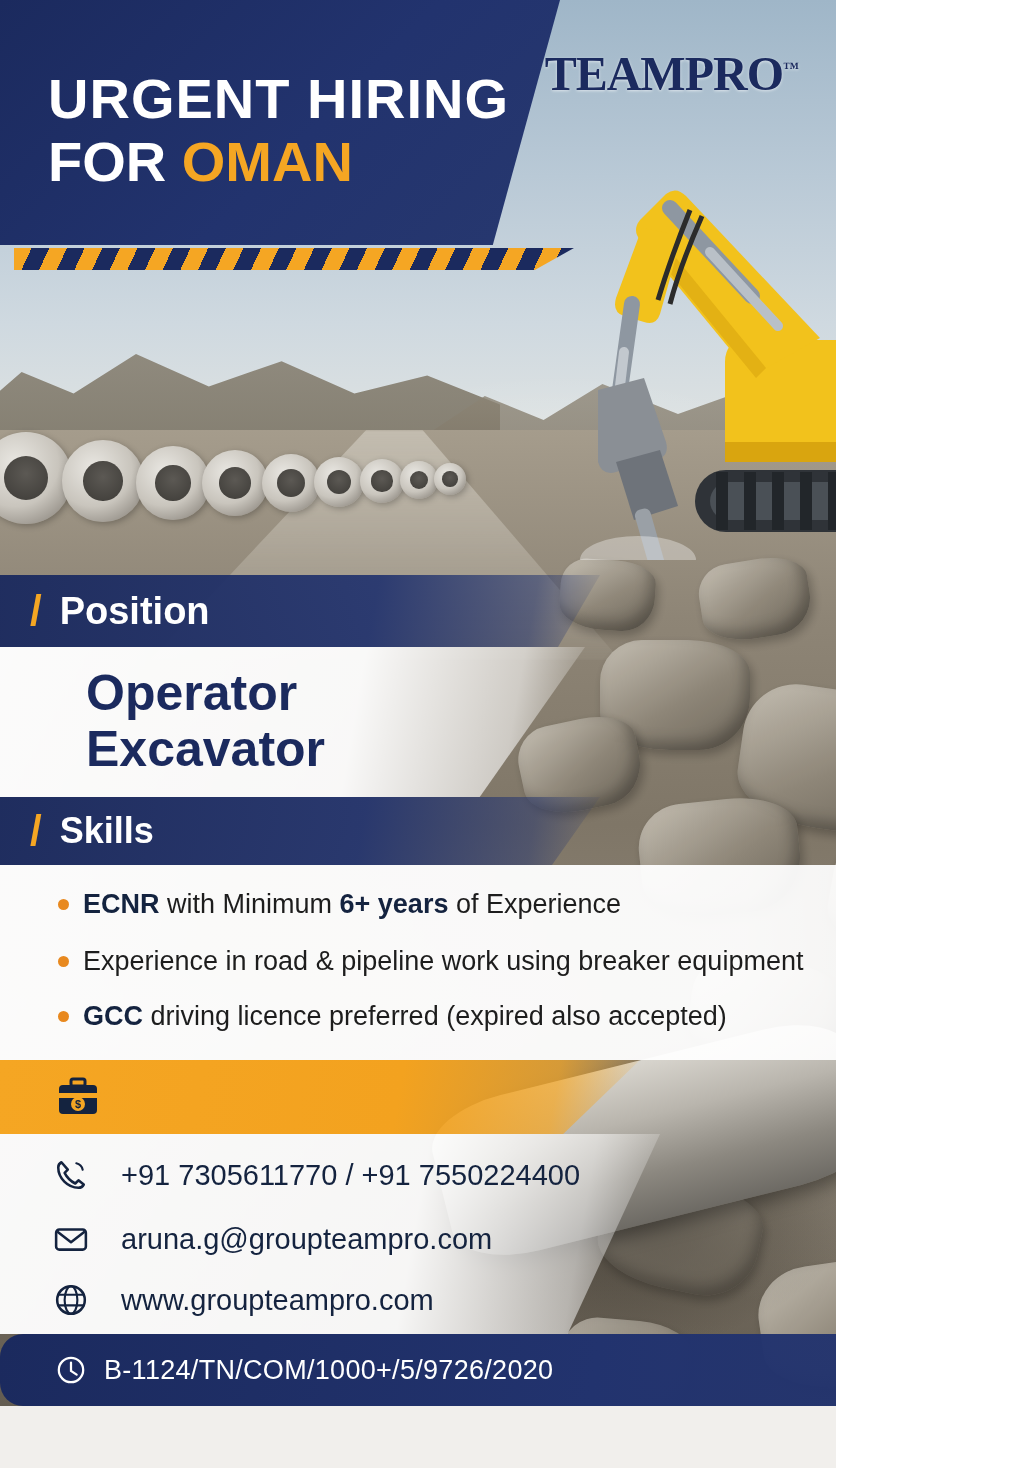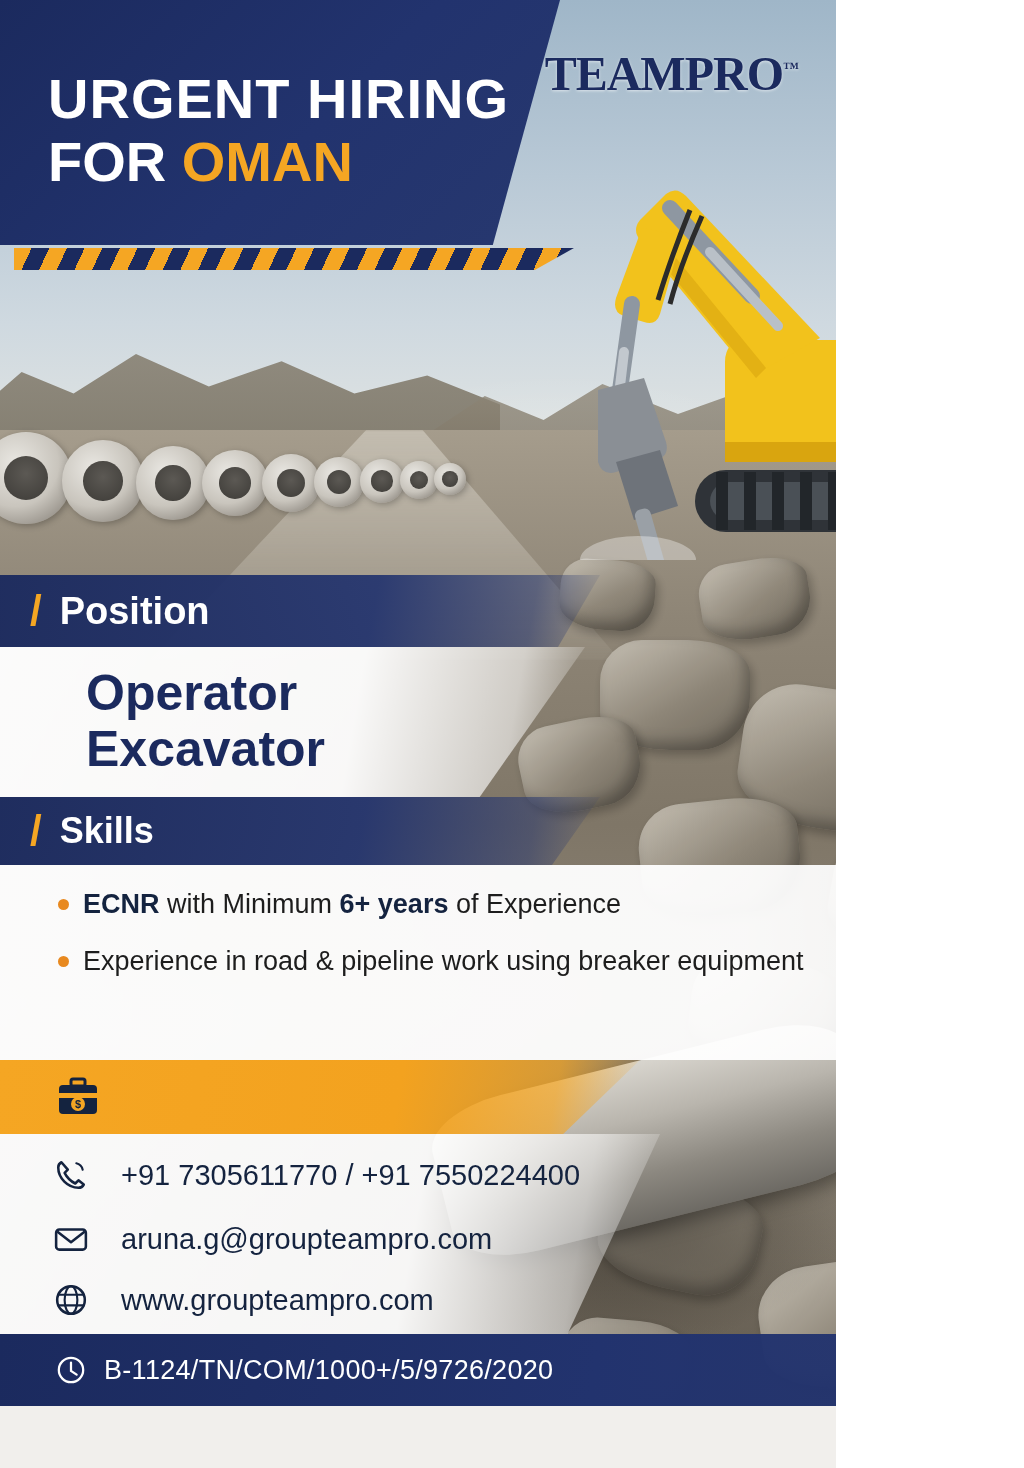--- a/index.html
+++ b/index.html
@@ -190,21 +190,21 @@
   .contact-row {
     position: absolute; left: 54px; display: flex; align-items: center; gap: 33px;
     font-size: 29px; color: #14233f;
   }
   .contact-row .ico { width: 34px; height: 34px; flex: none; color: #14233f; }
 
   
   .footer-bar {
     position: absolute; left: 0; top: 1334px; width: 1024px; height: 72px;
     background: linear-gradient(100deg, #1b2a5e 0%, #22336e 58%, rgba(34,51,110,.92) 100%);
-    display: flex; align-items: center; gap: 18px; padding-left: 56px;
+    display: flex; align-items: center; gap: 18px; padding-left: 56px; border-radius: 23px;
   }
   .footer-bar .lic { color: #fff; font-size: 27px; letter-spacing: .3px; }
 
   .bottom-strip {
     position: absolute; left: 0; top: 1406px; width: 1024px; height: 62px;
     background: #f1efec;
   }
 </style>
 </head>
 <body>
@@ -334,20 +334,24 @@
   <div class="skill-item" style="top:888px;">
     <span class="dot"></span>
     <span><b>ECNR</b><span> with Minimum </span><b>6+ years</b><span> of Experience</span></span>
   </div>
 
   <div class="skill-item" style="top:945px;">
     <span class="dot"></span>
     <span>Experience in road &amp; pipeline work using breaker equipment</span>
   </div>
 
+  <div class="skill-item" style="top:1000px;">
+    <span class="dot"></span>
+    <span><b>GCC</b><span> driving licence preferred (expired also accepted)</span></span>
+  </div>
 
   <div class="salary-bar">
     <svg width="44" height="42" viewBox="0 0 44 42">
       <rect x="15" y="3" width="14" height="7" rx="2" fill="none" stroke="#14233f" stroke-width="3"></rect>
       <rect x="3" y="9" width="38" height="29" rx="4" fill="#14233f"></rect>
       <rect x="3" y="17" width="38" height="5" fill="#f5a623"></rect>
       <circle cx="22" cy="28" r="7" fill="#f5a623"></circle>
       <text x="22" y="32" font-size="11" font-weight="700" text-anchor="middle" fill="#14233f" font-family="Liberation Sans, sans-serif">$</text>
     </svg>
   </div>

